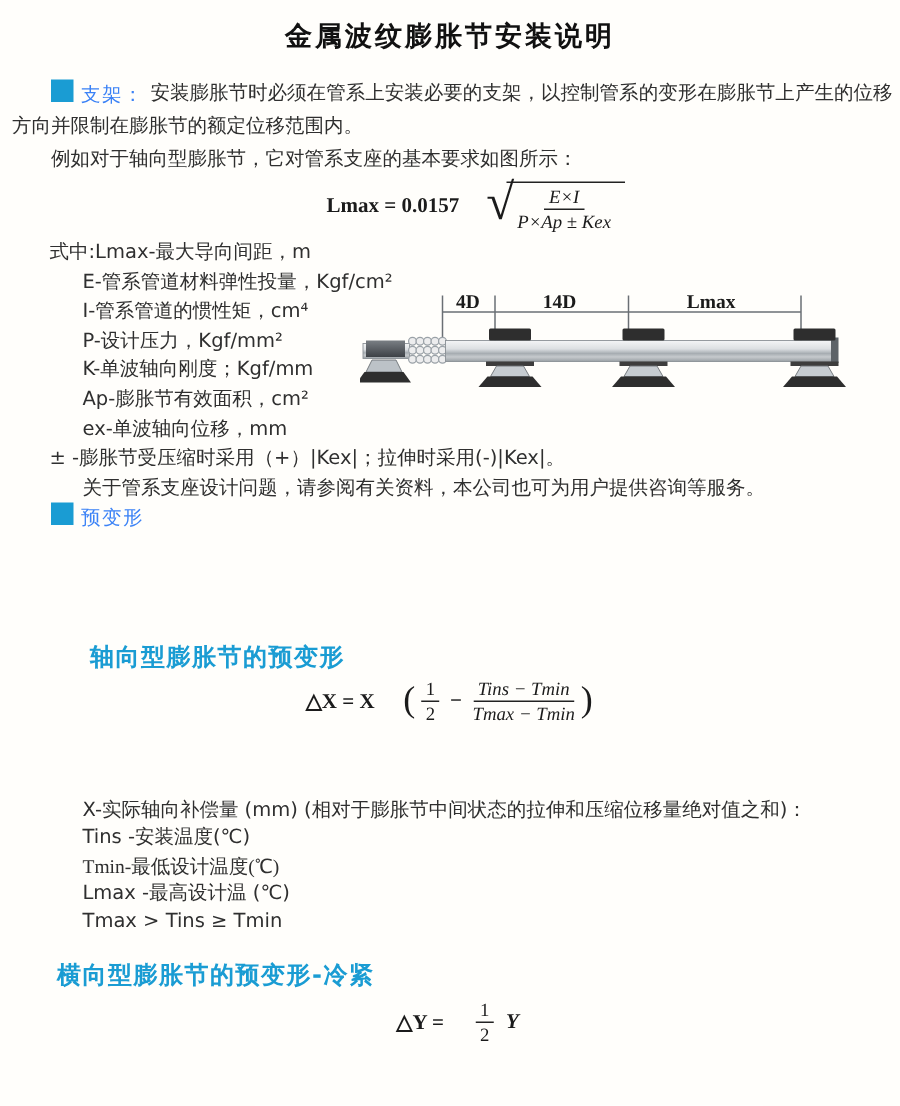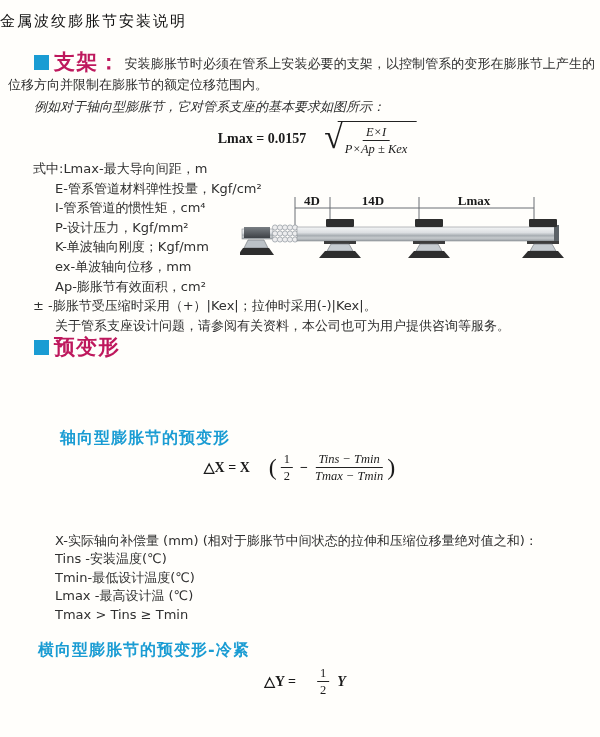--- a/index.html
+++ b/index.html
@@ -1,25 +1,25 @@
 <!DOCTYPE html>
 <html><head>
 <meta charset="utf-8">
 <style>
   html,body{margin:0;padding:0;background:#fff;}
   .page{position:relative;width:600px;height:737px;background:#fffefb;overflow:hidden;
         font-family:"DejaVu Sans",sans-serif;color:#2f2f2f;}
   .abs{position:absolute;}
-  .title{top:12px;left:0;right:0;text-align:left;font-size:15px;font-weight:400;
+  .title{top:12px;left:0;right:0;text-align:center;font-size:18px;font-weight:700;
          color:#111;letter-spacing:2px;}
   .body-text{font-size:13px;line-height:21px;text-align:justify;}
   .indent{text-indent:26px;}
   .bullet{display:inline-block;width:15px;height:15px;background:#1a9cd3;
           margin-right:5px;vertical-align:-2px;}
-  .sec-head{color:#be185d;font-size:21px;font-weight:700;vertical-align:-1px;letter-spacing:1px;}
+  .sec-head{color:#3b82f6;font-size:13px;font-weight:400;vertical-align:-1px;letter-spacing:1px;}
   .sub-head{color:#1a9cd3;font-size:16px;font-weight:700;letter-spacing:1px;}
   .def-line{font-size:13px;line-height:19.6px;white-space:nowrap;}
   .ind22{margin-left:22px;}
   
   .formula{display:flex;align-items:center;font-family:"Liberation Serif",serif;
            font-size:14px;color:#1b1b1b;}
   .f-lhs{font-weight:700;margin-right:18px;white-space:nowrap;}
   .frac{display:inline-flex;flex-direction:column;align-items:center;
         font-size:12.5px;line-height:14px;margin:0 3px;}
   .frac .top{border-bottom:1.2px solid #222;padding:0 3px 1px 3px;}
@@ -40,41 +40,41 @@
 
 <div class="page">
 
   <div class="abs title">金属波纹膨胀节安装说明</div>
 
   <p class="abs body-text indent" style="top:52px;left:8px;right:5px;margin:0;">
     <span class="bullet"></span><span class="sec-head">支架：</span>
     <span>安装膨胀节时必须在管系上安装必要的支架，以控制管系的变形在膨胀节上产生的位移方向并限制在膨胀节的额定位移范围内。</span>
   </p>
 
-  <p class="abs body-text indent" style="top:96px;left:8px;right:8px;margin:0;font-style:italic;">例如对于轴向型膨胀节，它对管系支座的基本要求如图所示：</p>
+  <p class="abs body-text indent" style="top:96px;left:8px;right:8px;margin:0;">例如对于轴向型膨胀节，它对管系支座的基本要求如图所示：</p>
 
   <div class="abs formula" style="top:121px;left:317px;transform:translateX(-50%);">
     <span class="f-lhs">Lmax = 0.0157</span>
     <span class="sqrt-sign">√</span>
     <span class="sqrt-content">
       <span class="frac">
         <span class="top it">E×I</span>
         <span class="bot it">P×Ap ± Kex</span>
       </span>
     </span>
   </div>
 
   <div class="abs" style="top:159px;left:33px;">
     <div class="def-line">式中:Lmax-最大导向间距，m</div>
     <div class="def-line ind22">E-管系管道材料弹性投量，Kgf/cm²</div>
     <div class="def-line ind22">I-管系管道的惯性矩，cm⁴</div>
     <div class="def-line ind22">P-设计压力，Kgf/mm²</div>
     <div class="def-line ind22">K-单波轴向刚度；Kgf/mm</div>
+    <div class="def-line ind22">Ap-膨胀节有效面积，cm²</div>
     <div class="def-line ind22">ex-单波轴向位移，mm</div>
-    <div class="def-line ind22">Ap-膨胀节有效面积，cm²</div>
     <div class="def-line">± -膨胀节受压缩时采用（+）|Kex|；拉伸时采用(-)|Kex|。</div>
     <div class="def-line ind22">关于管系支座设计问题，请参阅有关资料，本公司也可为用户提供咨询等服务。</div>
   </div>
 
   <svg class="abs diagram" width="358" height="102" viewBox="0 0 358 102">
     <defs>
       <linearGradient id="pipeGrad" x1="0" y1="0" x2="0" y2="1">
         <stop offset="0%" stop-color="#f4f5f6"></stop>
         <stop offset="40%" stop-color="#dcdfe2"></stop>
         <stop offset="62%" stop-color="#a7adb2"></stop>
@@ -164,21 +164,21 @@
       <span class="top it">Tins − Tmin</span>
       <span class="bot it">Tmax − Tmin</span>
     </span>
     <span class="paren">)</span>
   </div>
 
 
   <div class="abs" style="top:532px;left:55px;">
     <div class="def-line" style="line-height:18.4px;">X-实际轴向补偿量 (mm) (相对于膨胀节中间状态的拉伸和压缩位移量绝对值之和)：</div>
     <div class="def-line" style="line-height:18.4px;">Tins -安装温度(℃)</div>
-    <div class="def-line" style="line-height:18.4px;">Tmin-最低设计温度(℃)</div>
+    <div class="def-line" style="line-height:18.4px;font-family:Liberation Serif, serif;">Tmin-最低设计温度(℃)</div>
     <div class="def-line" style="line-height:18.4px;">Lmax -最高设计温 (℃)</div>
     <div class="def-line" style="line-height:18.4px;">Tmax &gt; Tins ≥ Tmin</div>
   </div>
 
 
   <div class="abs sub-head" style="top:640px;left:38px;">横向型膨胀节的预变形-冷紧</div>
 
   <div class="abs formula" style="top:666px;left:305px;transform:translateX(-50%);">
     <span class="f-lhs">△Y =</span>
     <span class="frac">

